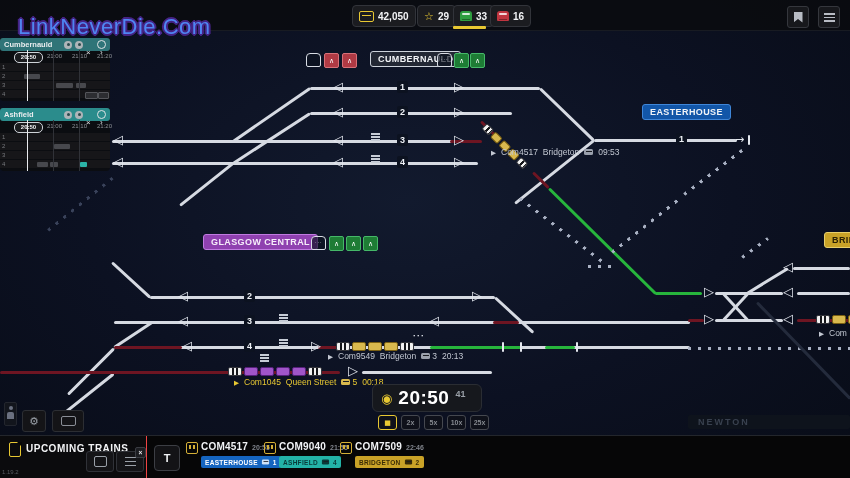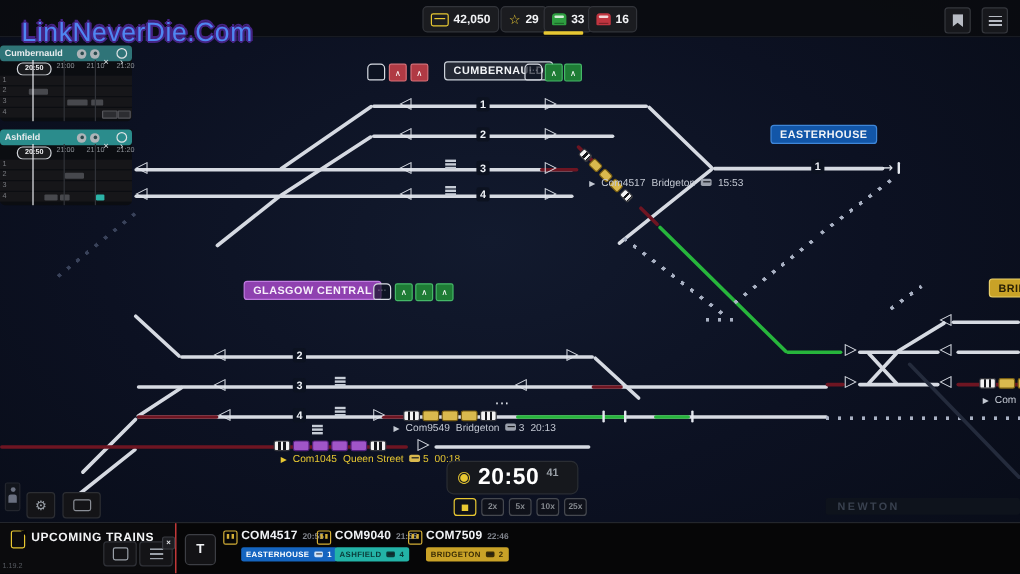--- a/index.html
+++ b/index.html
@@ -256,21 +256,21 @@
     <div class="car end"></div>
       <div class="car"></div>
       <div class="car"></div>
   </div>
 
   <div class="tlabel" style="left:491px;top:147px">
     <span class="tri"></span>
     <span>Com4517</span>
     <span>Bridgeton</span>
     <span class="tico"></span>
-    <span>15:53</span>
+    <span>09:53</span>
   </div>
   <div class="tlabel" style="left:328px;top:351px">
     <span class="tri"></span>
     <span>Com9549</span>
     <span>Bridgeton</span>
     <span class="tico"></span>
     <span style="margin-left:-3px">3</span>
     <span>20:13</span>
   </div>
   <div class="tlabel yellow" style="left:234px;top:377px">

